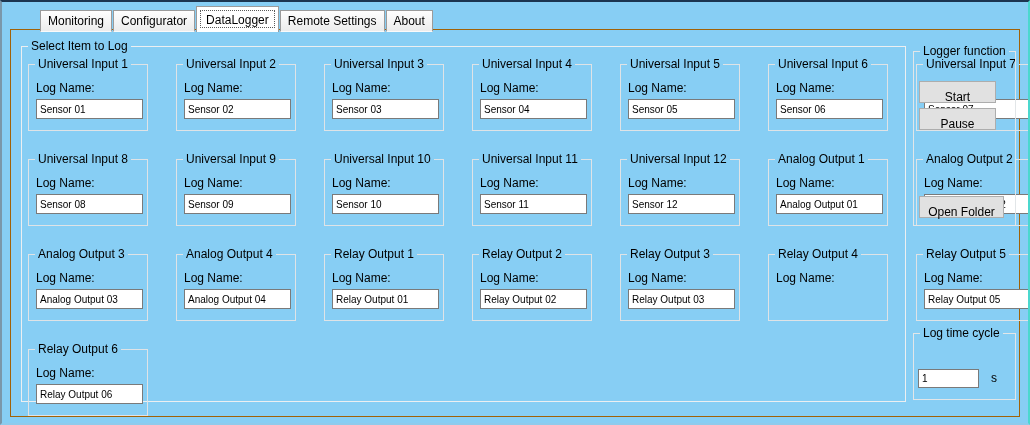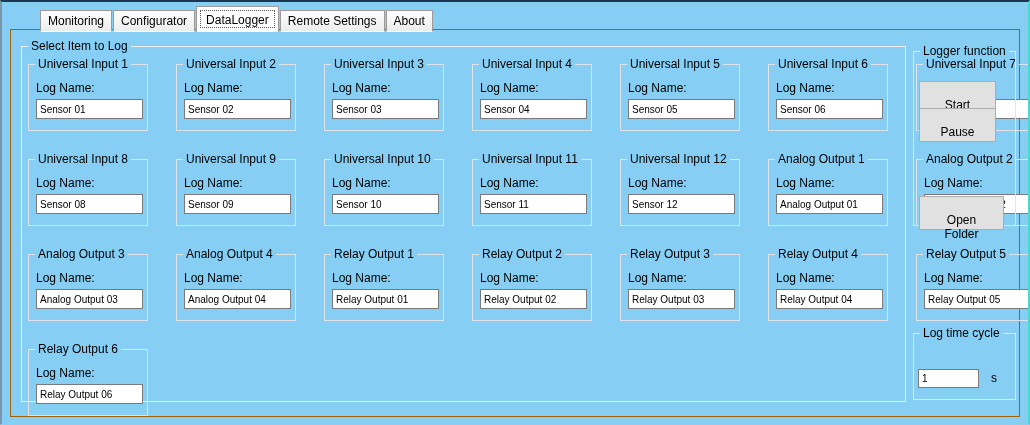--- a/index.html
+++ b/index.html
@@ -58,21 +58,21 @@
     box-sizing:border-box; border:1px solid #7A7A7A; background:#FFFFFF;
     font-family:"Liberation Sans", sans-serif; font-size:10px; color:#000;
     padding:1px 3px; outline:none;
   }
   .item-input { position:absolute; left:7px; top:34px; width:107px; height:20px; }
 
   .btn {
     position:absolute; box-sizing:border-box; height:22px;
     background:#E1E1E1; border:1px solid #ADADAD;
     font-family:"Liberation Sans", sans-serif; font-size:12px; color:#000;
-    padding:16px; cursor:default;
+    padding:8px; cursor:default;
   }
   .btn-start  { left:5px; top:29px;  width:77px; }
   .btn-pause  { left:5px; top:56px;  width:77px; }
   .btn-folder { left:5px; top:144px; width:85px; }
 
   .cycle-input { position:absolute; left:4px; top:35px; width:61px; height:19px; }
   .unit-label  { position:absolute; left:77px; top:37px; }
 </style>
 </head>
 <body>
@@ -216,21 +216,20 @@
 
   <div class="item-box">
     <span class="gb-title">Relay Output 3</span>
     <span class="log-name-label">Log Name:</span>
     <input class="textbox item-input" value="Relay Output 03" style="">
   </div>
 
   <div class="item-box">
     <span class="gb-title">Relay Output 4</span>
     <span class="log-name-label">Log Name:</span>
-    <input class="textbox item-input" value="Relay Output 04" style="">
   </div>
 
   <div class="item-box">
     <span class="gb-title">Relay Output 5</span>
     <span class="log-name-label">Log Name:</span>
     <input class="textbox item-input" value="Relay Output 05" style="">
   </div>
 
   <div class="item-box">
     <span class="gb-title">Relay Output 6</span>

